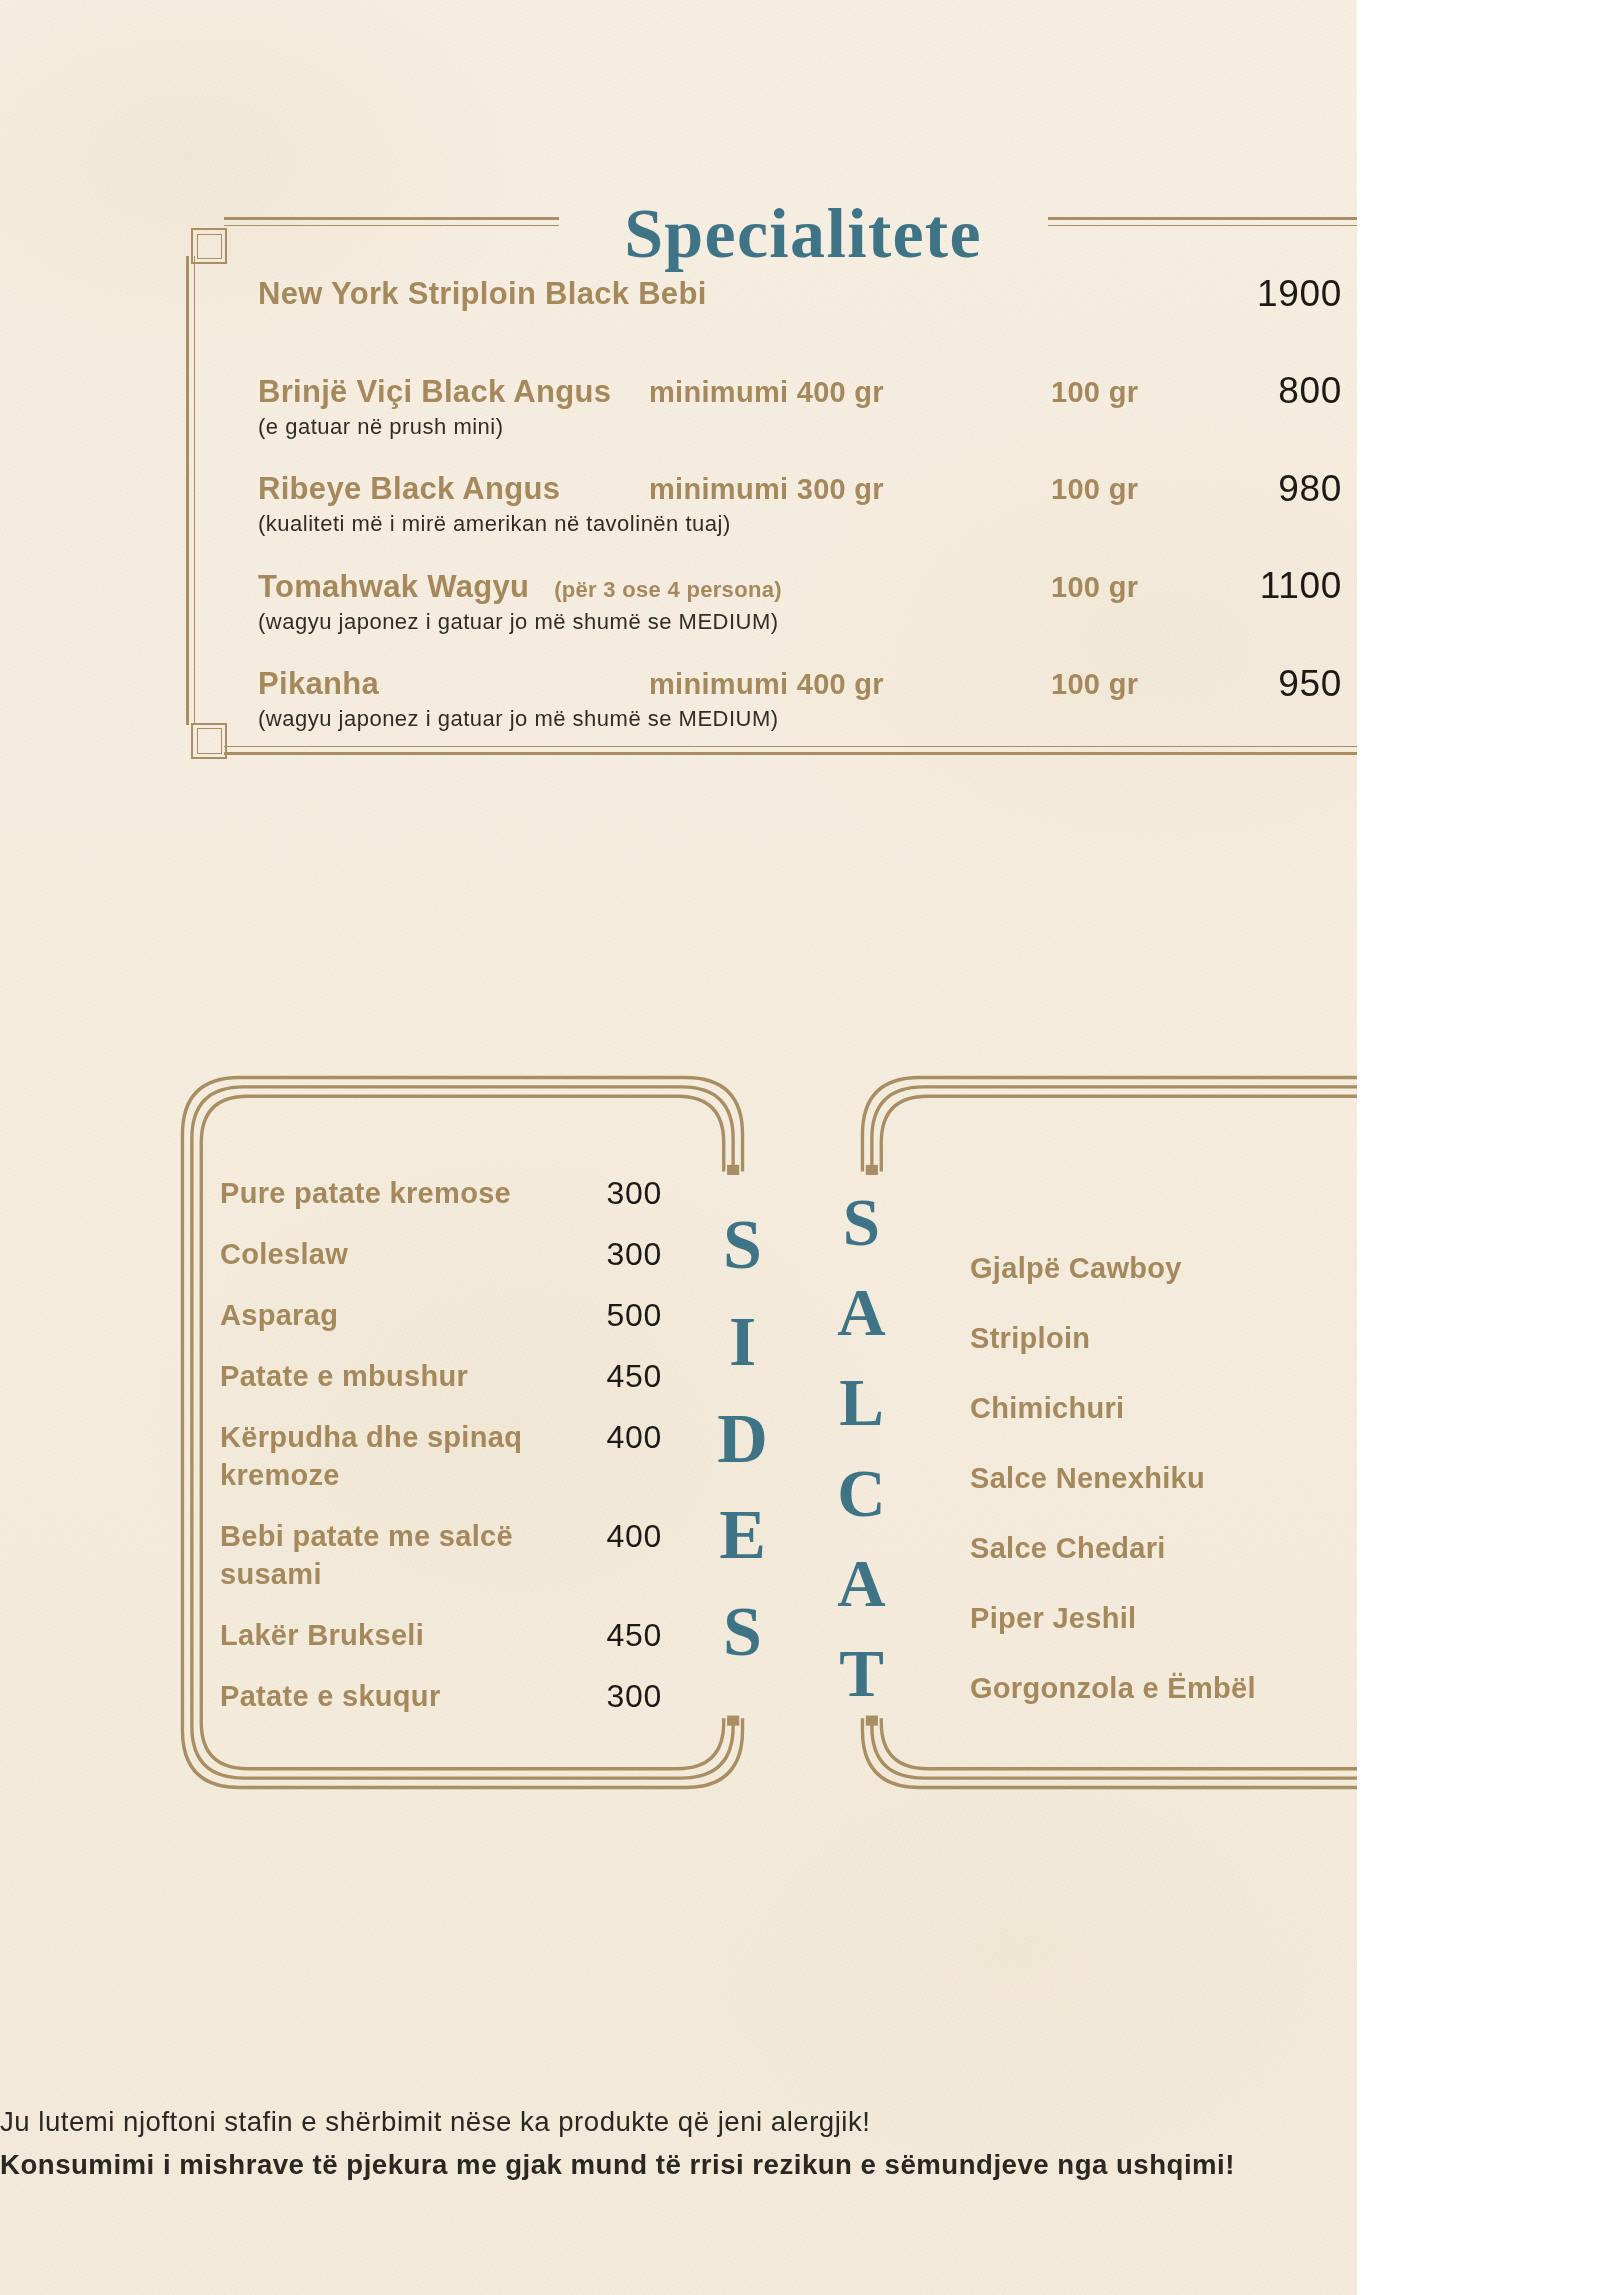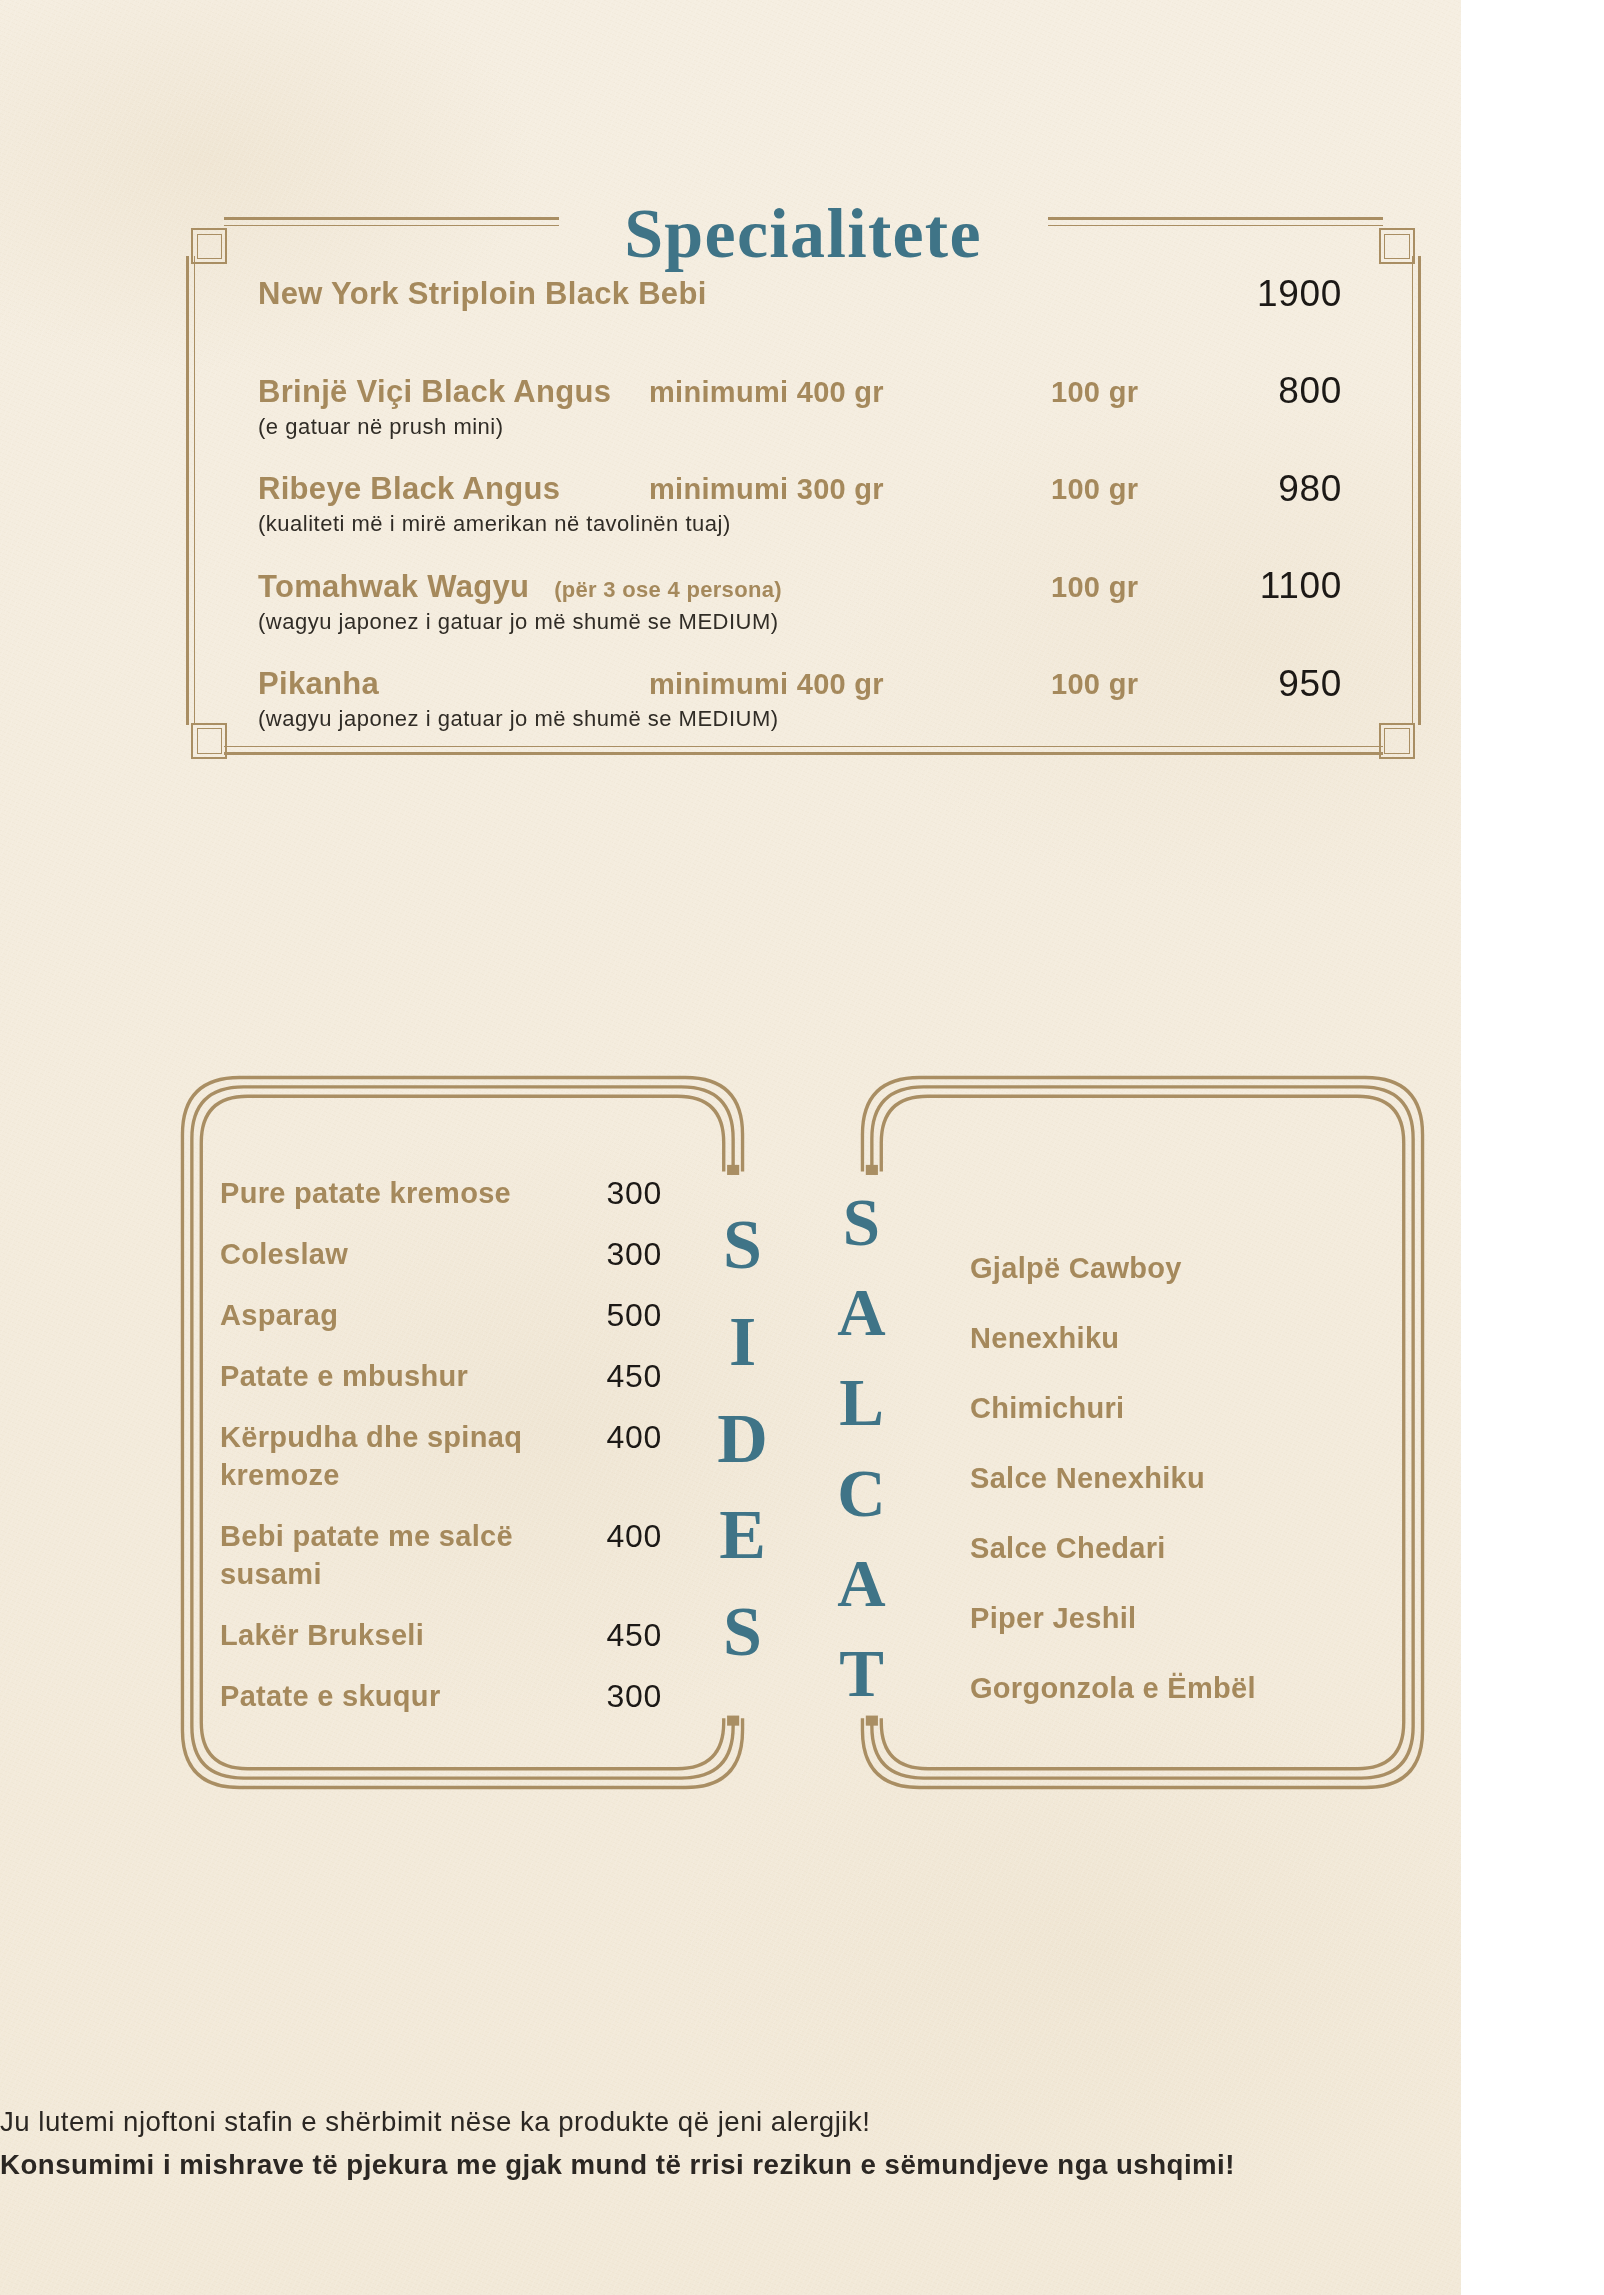--- a/index.html
+++ b/index.html
@@ -1,18 +1,18 @@
 <!DOCTYPE html>
 <html style="font-size:10.8px"><head>
 <meta charset="utf-8">
 <style>
   html,body{margin:0;padding:0;}
   .page{
     position:relative;
-    width:1461px;height:2295px;
+    width:1357px;height:2295px;
     overflow:hidden;
     font-family:"Liberation Sans", sans-serif;
     background:
       repeating-linear-gradient(115deg, rgba(255,255,255,.07) 0 1.3px, rgba(255,255,255,0) 1.3px 4.7px),
       repeating-linear-gradient(23deg, rgba(198,175,140,.05) 0 0.7px, rgba(198,175,140,0) 0.7px 4px),
       radial-gradient(ellipse 471px 303px at 14% 7%, rgba(219,199,163,.20), rgba(219,199,163,0) 70%),
       radial-gradient(ellipse 605px 377px at 86% 28%, rgba(222,204,172,.16), rgba(222,204,172,0) 70%),
       radial-gradient(ellipse 538px 437px at 38% 62%, rgba(215,197,165,.13), rgba(215,197,165,0) 70%),
       radial-gradient(ellipse 605px 403px at 75% 85%, rgba(222,206,176,.14), rgba(222,206,176,0) 70%),
       linear-gradient(#f5eee1,#f2e9d8);
@@ -202,21 +202,21 @@
       <span>S</span>
       <span>A</span>
       <span>L</span>
       <span>C</span>
       <span>A</span>
       <span>T</span>
     </div>
 
   <div class="sauces-content">
       <div class="sauce-row">Gjalpë Cawboy</div>
-      <div class="sauce-row">Nenexhiku</div>
+      <div class="sauce-row">Striploin</div>
       <div class="sauce-row">Chimichuri</div>
       <div class="sauce-row">Salce Nenexhiku</div>
       <div class="sauce-row">Salce Chedari</div>
       <div class="sauce-row">Piper Jeshil</div>
       <div class="sauce-row">Gorgonzola e Ëmbël</div>
     </div>
 
   <div class="footer footer-1">Ju lutemi njoftoni stafin e shërbimit nëse ka produkte që jeni alergjik!</div>
   <div class="footer footer-2">Konsumimi i mishrave të pjekura me gjak mund të rrisi rezikun e sëmundjeve nga ushqimi!</div>
 

